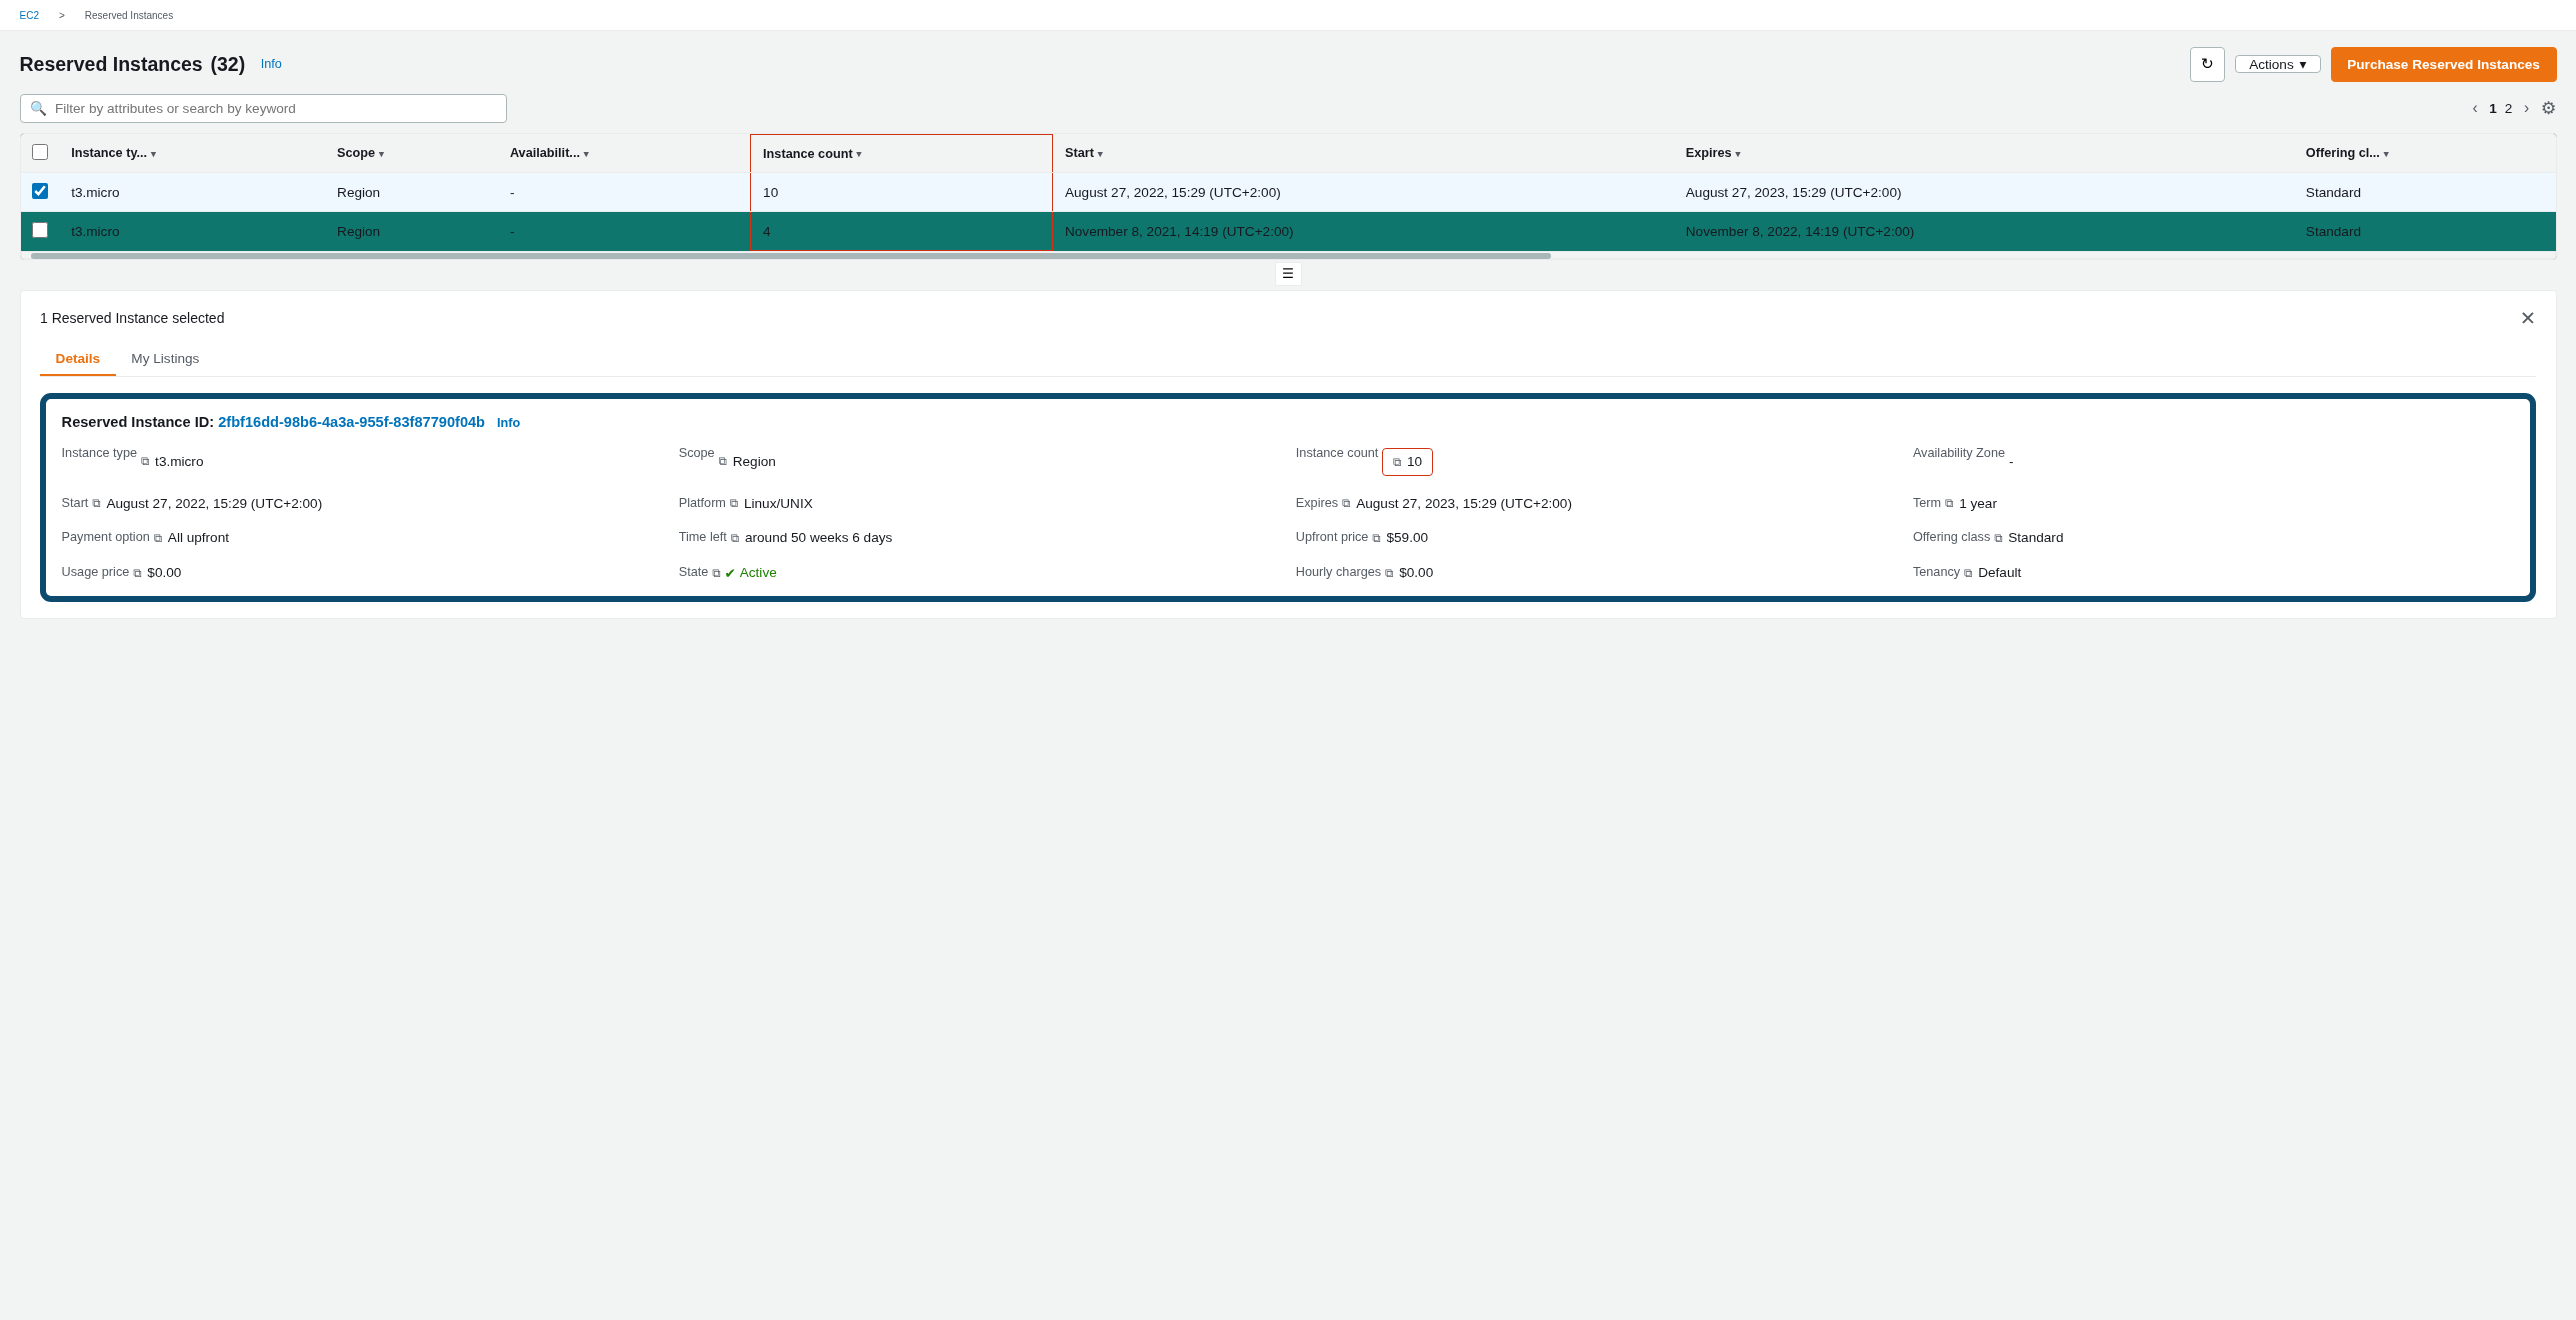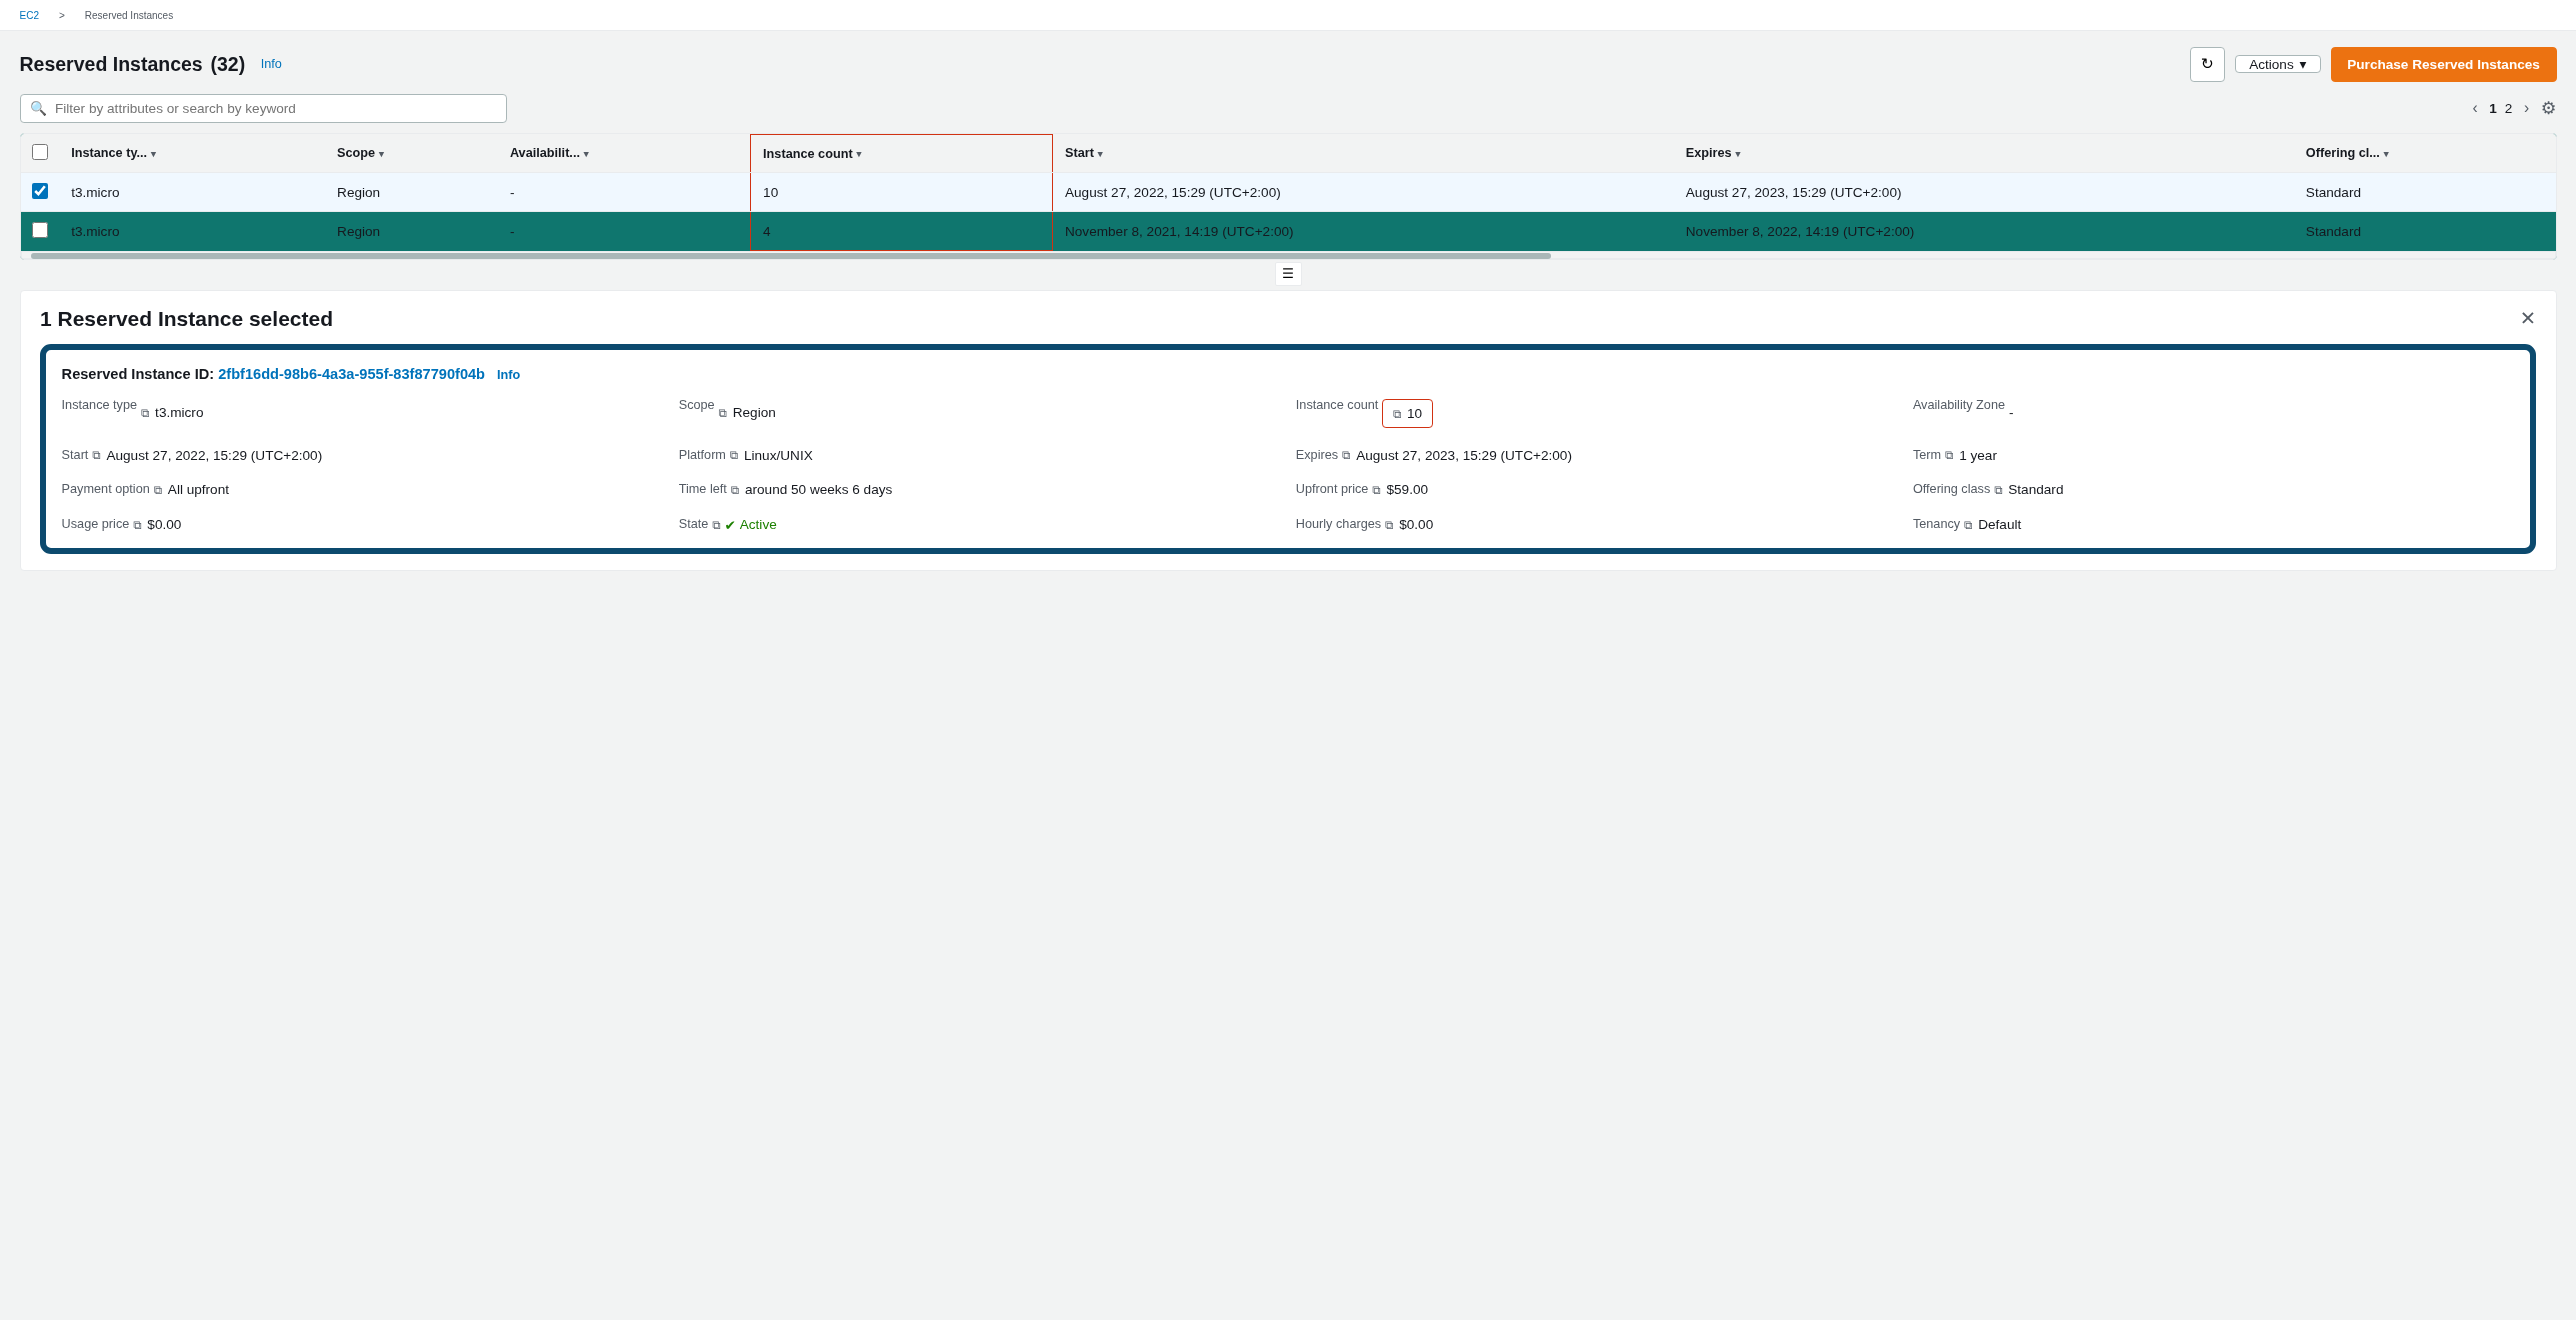--- a/index.html
+++ b/index.html
@@ -39,21 +39,21 @@
     .th-checkbox { width: 35px; }
     .checkbox { width: 15.6px; height: 15.6px; cursor: pointer; accent-color: #0073bb; }
 
     .scrollbar-row { height: 7.8px; background: #f2f3f3; border: 1px solid #e9ebed; position: relative; }
     .scrollbar-thumb { width: 60%; height: 5.8px; background: #aab7b8; border-radius: 2.9px; margin: 1px 0 0 9.7px; }
 
     .collapse-handle { display: flex; justify-content: center; align-items: center; padding: 3.9px; cursor: pointer; border: 1px solid #e9ebed; background: #fff; margin: 0 auto; width: 27px; border-radius: 1.9px; }
 
     .detail-panel { background: #fff; border-top: 1px solid #e9ebed; padding: 15.6px 19.5px; }
     .detail-panel-header { display: flex; align-items: center; justify-content: space-between; margin-bottom: 13.6px; }
-    .detail-panel-title { font-size: 21px; font-weight: 700; color: #16191f; }
+    .detail-panel-title { font-size: 14px; font-weight: 400; color: #16191f; }
     .close-btn { background: none; border: none; cursor: pointer; font-size: 19.5px; color: #545b64; }
 
     .detail-tabs { display: flex; gap: 0; border-bottom: 1px solid #e9ebed; margin-bottom: 15.6px; }
     .detail-tab { padding: 7.8px 15.6px; cursor: pointer; font-size: 13.6px; color: #545b64; border-bottom: 2.9px solid transparent; }
     .detail-tab.active { color: #ec7211; border-bottom: 2.9px solid #ec7211; font-weight: 600; }
 
     .detail-card { border: 6px solid #0c4a6e; border-radius: 11px; padding: 15.6px; }
     .detail-card-title { font-size: 14.6px; font-weight: 700; margin-bottom: 15.6px; color: #16191f; }
     .detail-card-title .ri-id { color: #0073bb; }
 
@@ -198,20 +198,24 @@
       <span>☰</span>
     </button>
   </div>
 
   <div class="detail-panel" style="border:1px solid #e9ebed; border-radius:3.9px; margin-top:3.9px;">
     <div class="detail-panel-header">
       <span class="detail-panel-title">1 Reserved Instance selected</span>
       <button class="close-btn">✕</button>
     </div>
 
+    <div class="detail-tabs">
+      <div class="detail-tab active">Details</div>
+      <div class="detail-tab">My Listings</div>
+    </div>
 
     <div class="detail-card">
       <div class="detail-card-title">
         <span>Reserved Instance ID:</span>
         <span class="ri-id">2fbf16dd-98b6-4a3a-955f-83f87790f04b</span>
         <a class="info-link">Info</a>
       </div>
 
       <div class="detail-grid">
 

